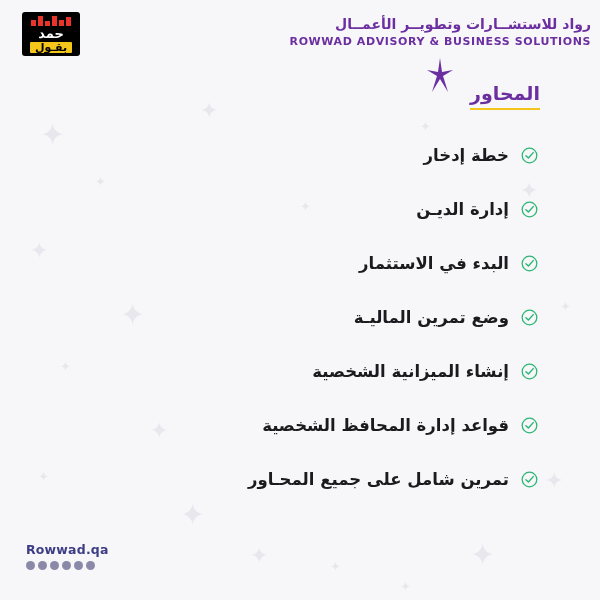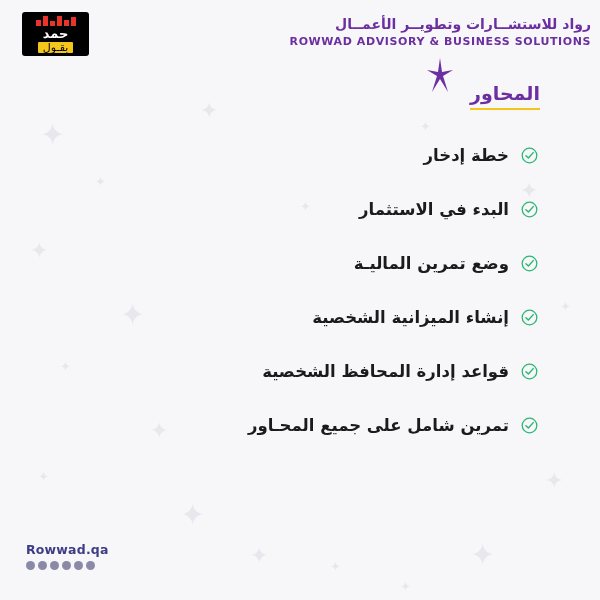--- a/index.html
+++ b/index.html
@@ -44,21 +44,21 @@
     top: 0;
     left: 0;
     right: 0;
     height: 70px;
   }
 
   .logo-badge {
     position: absolute;
     left: 22px;
     top: 12px;
-    width: 67px;
+    width: 58px;
     height: 44px;
     background: #000;
     border-radius: 3px;
     display: flex;
     flex-direction: column;
     align-items: center;
     justify-content: center;
     padding: 2px 0;
     box-sizing: border-box;
   }
@@ -78,21 +78,21 @@
     color: #fff;
     font-size: 13px;
     font-weight: bold;
     letter-spacing: 0;
     line-height: 13px;
   }
   .logo-line2 {
     background: #f4c51b;
     color: #000;
     font-size: 11px;
-    font-weight: normal;
+    font-weight: bold;
     line-height: 11px;
     padding: 0 5px;
     margin-top: 2px;
     border-radius: 1px;
   }
 
   .brand {
     position: absolute;
     right: 9px;
     top: 16px;
@@ -266,20 +266,29 @@
     <div class="item">
       <span class="item-label">خطة إدخار</span>
       <span class="check">
         <svg viewBox="0 0 20 20" width="17" height="17" aria-hidden="true">
           <circle cx="10" cy="10" r="8.6" fill="none" stroke="#2bb673" stroke-width="1.5"></circle>
           <path d="M5.8 10.2 L8.7 13 L14.4 6.6" fill="none" stroke="#2bb673" stroke-width="1.7" stroke-linecap="round" stroke-linejoin="round"></path>
         </svg>
       </span>
     </div>
 
+    <div class="item">
+      <span class="item-label">إدارة الديـن</span>
+      <span class="check">
+        <svg viewBox="0 0 20 20" width="17" height="17" aria-hidden="true">
+          <circle cx="10" cy="10" r="8.6" fill="none" stroke="#2bb673" stroke-width="1.5"></circle>
+          <path d="M5.8 10.2 L8.7 13 L14.4 6.6" fill="none" stroke="#2bb673" stroke-width="1.7" stroke-linecap="round" stroke-linejoin="round"></path>
+        </svg>
+      </span>
+    </div>
 
     <div class="item">
       <span class="item-label">البدء في الاستثمار</span>
       <span class="check">
         <svg viewBox="0 0 20 20" width="17" height="17" aria-hidden="true">
           <circle cx="10" cy="10" r="8.6" fill="none" stroke="#2bb673" stroke-width="1.5"></circle>
           <path d="M5.8 10.2 L8.7 13 L14.4 6.6" fill="none" stroke="#2bb673" stroke-width="1.7" stroke-linecap="round" stroke-linejoin="round"></path>
         </svg>
       </span>
     </div>

